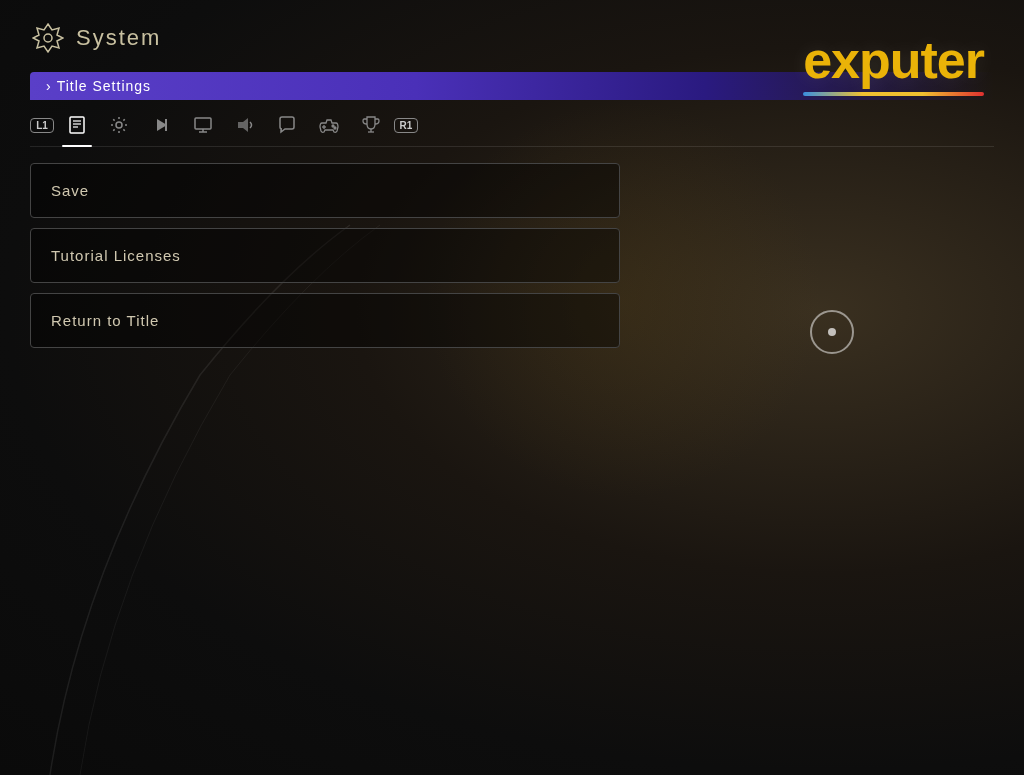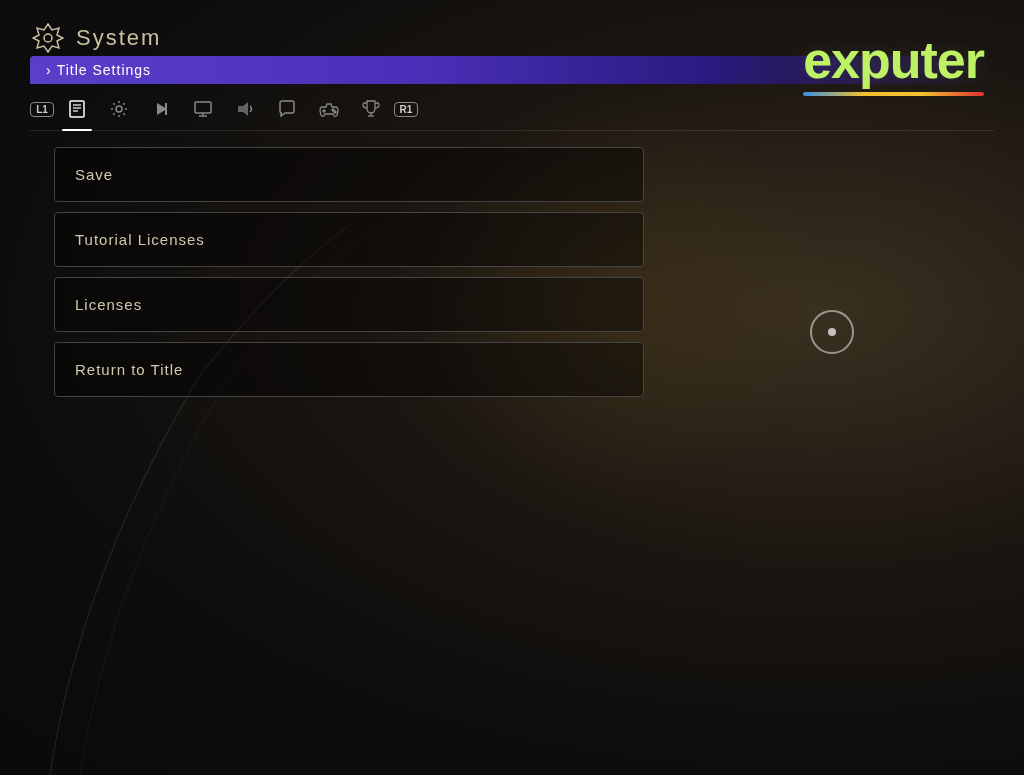--- a/index.html
+++ b/index.html
@@ -39,20 +39,21 @@
       position: relative;
       z-index: 2;
       padding: 20px 30px;
     }
 
     
     .page-title-row {
       display: flex;
       align-items: center;
       gap: 10px;
+      margin-bottom: 16px;
     }
 
     .page-icon {
       width: 36px;
       height: 36px;
       display: flex;
       align-items: center;
       justify-content: center;
     }
 
@@ -134,21 +135,20 @@
       background: #fff;
       border-radius: 1px;
     }
 
     
     .menu-list {
       display: flex;
       flex-direction: column;
       gap: 10px;
       max-width: 590px;
-      margin-left: 24px;
     }
 
     .menu-item {
       border: 1px solid #444;
       border-radius: 4px;
       background: rgba(0,0,0,0.4);
       padding: 18px 20px;
       color: #d0c8b0;
       font-size: 15px;
       font-weight: 300;
@@ -158,21 +158,21 @@
     }
 
     
     .exputer-logo {
       position: absolute;
       top: 30px;
       right: 40px;
       z-index: 10;
       font-size: 52px;
       font-weight: 700;
-      color: #bef264;
+      color: #eab308;
       letter-spacing: -1px;
       font-family: Arial, sans-serif;
       text-shadow: 0 0 20px rgba(255,255,255,0.1);
     }
 
     .exputer-logo .underline-bar {
       height: 4px;
       margin-top: 2px;
       background: linear-gradient(90deg, #3a8fe0 0%, #f0c030 33%, #f0c030 66%, #e03030 100%);
       border-radius: 2px;
@@ -308,20 +308,17 @@
   </div>
 
   <div class="menu-list">
     <div class="menu-item">
       <span>Save</span>
     </div>
     <div class="menu-item">
       <span>Tutorial Licenses</span>
     </div>
     <div class="menu-item">
-      <span>Licenses</span>
-    </div>
-    <div class="menu-item">
       <span>Return to Title</span>
     </div>
   </div>
 
 </div>
 
 </body></html>

